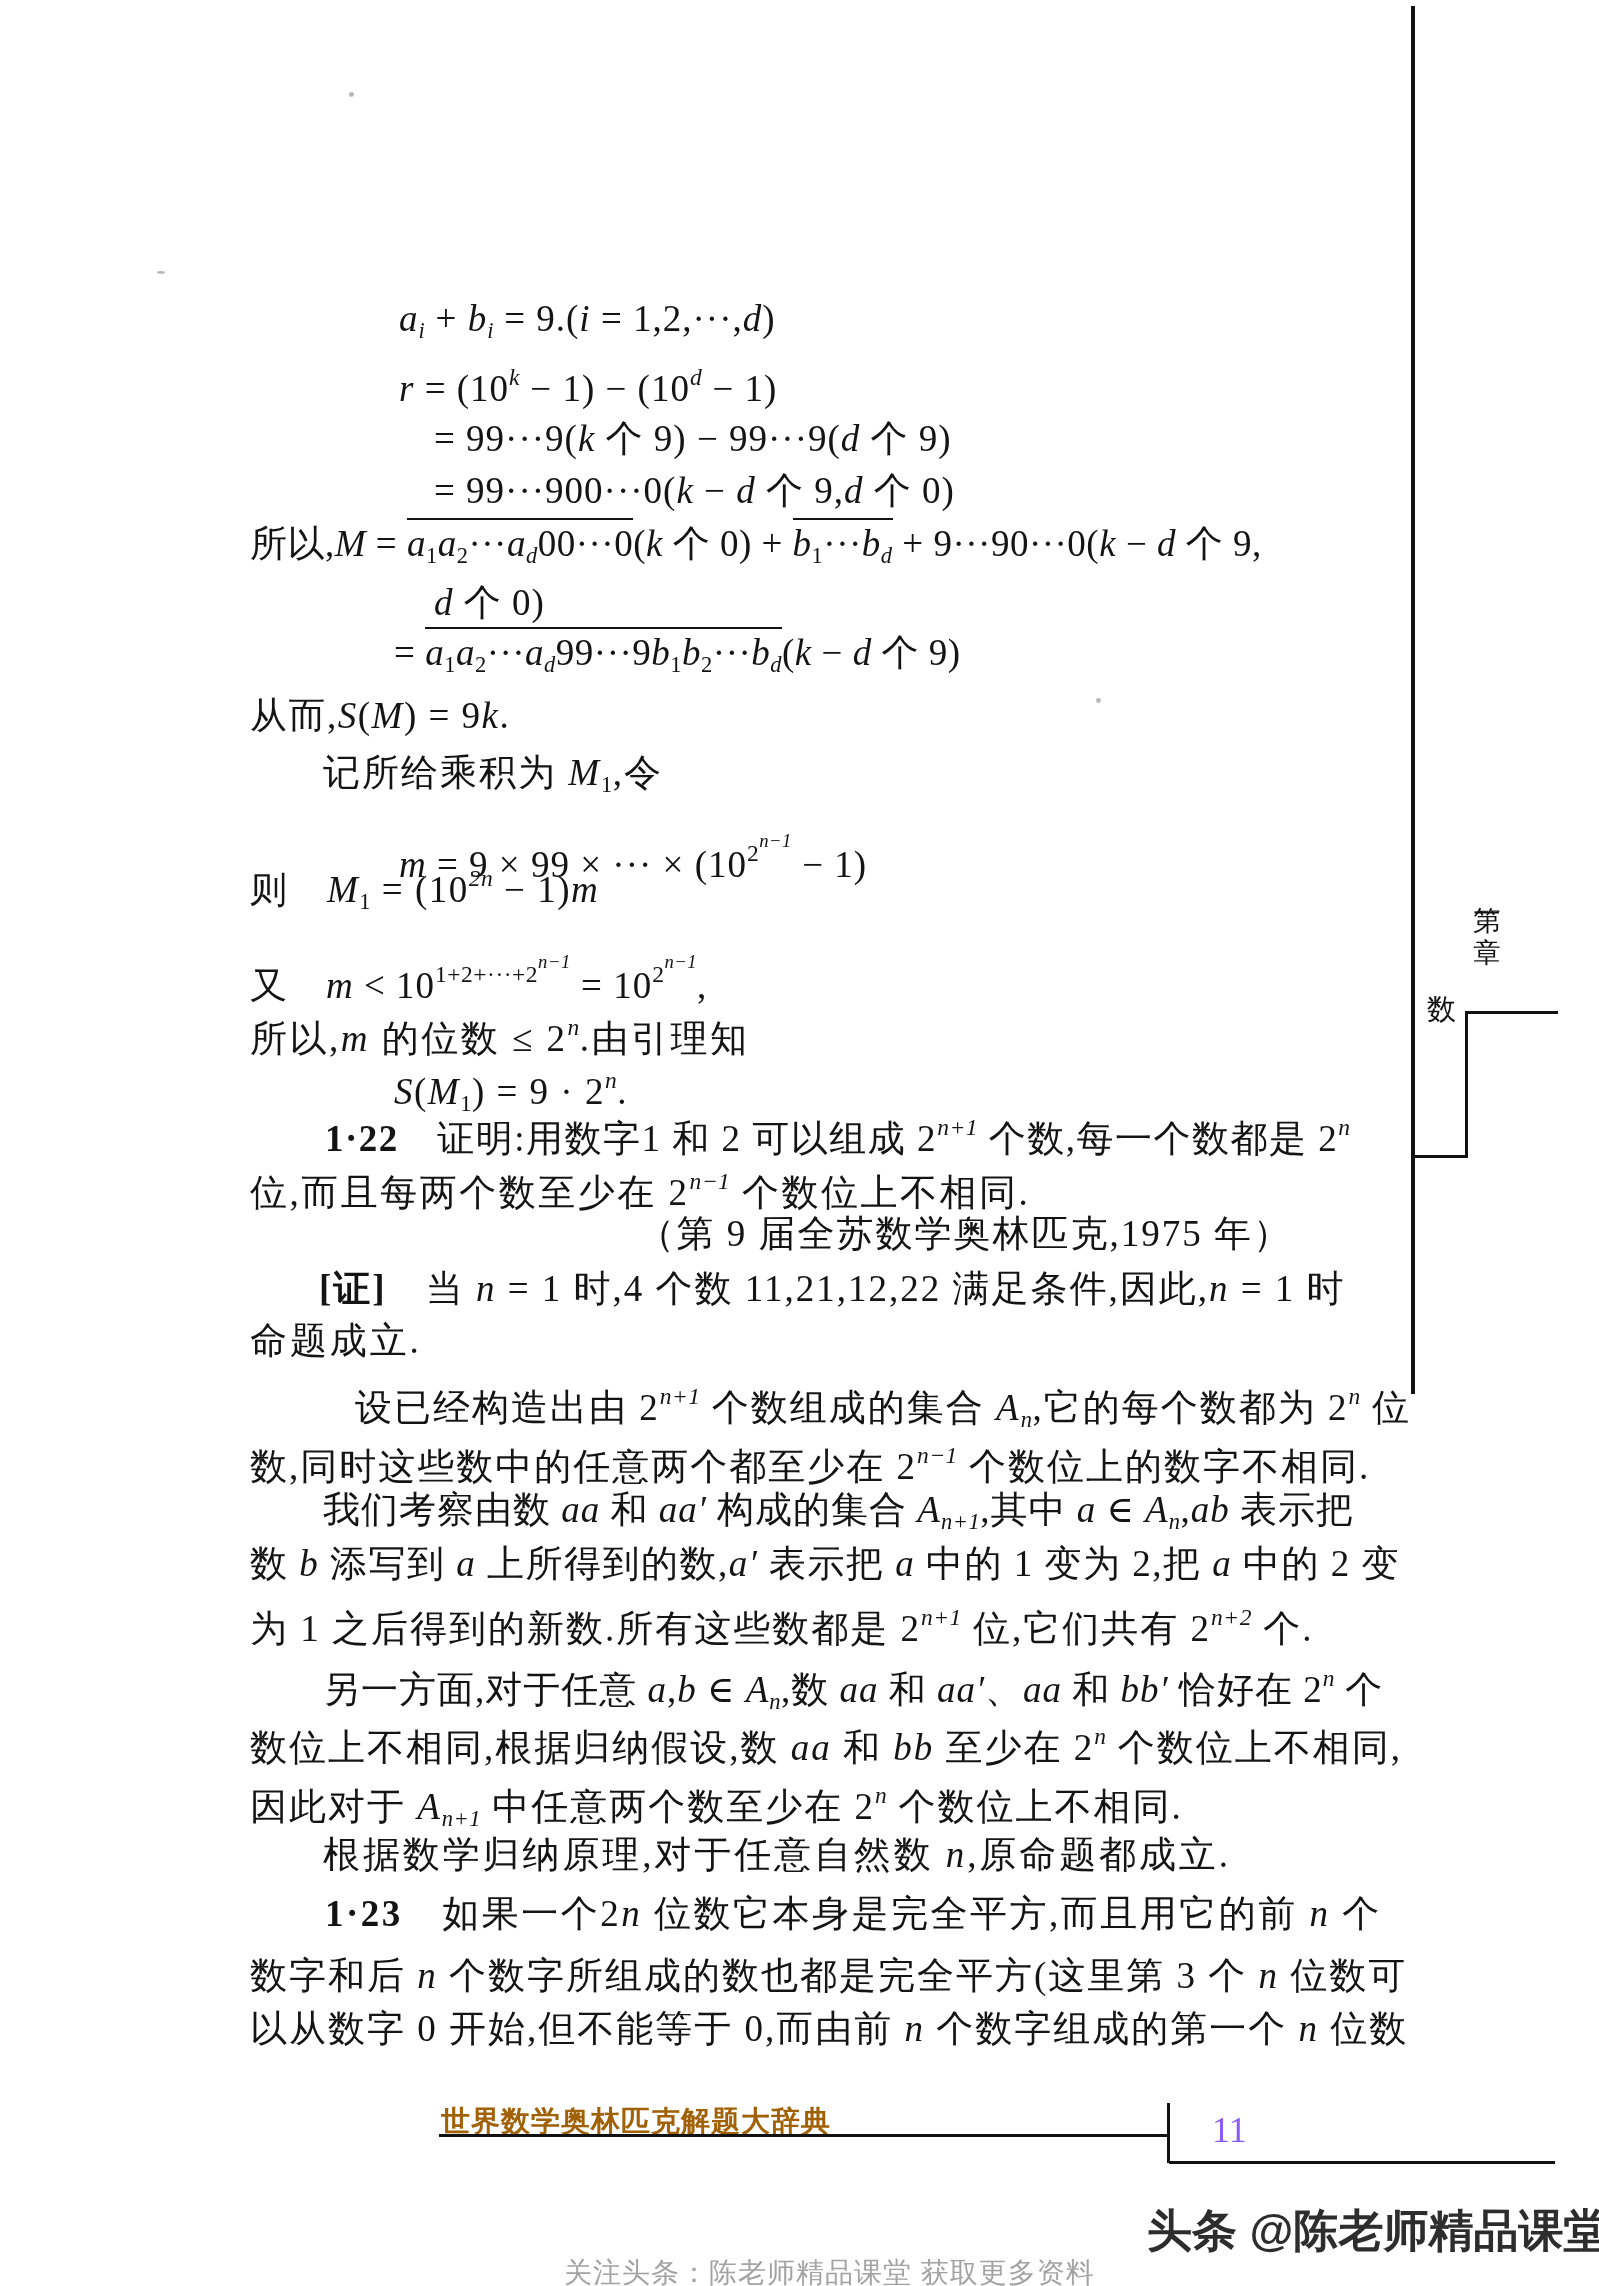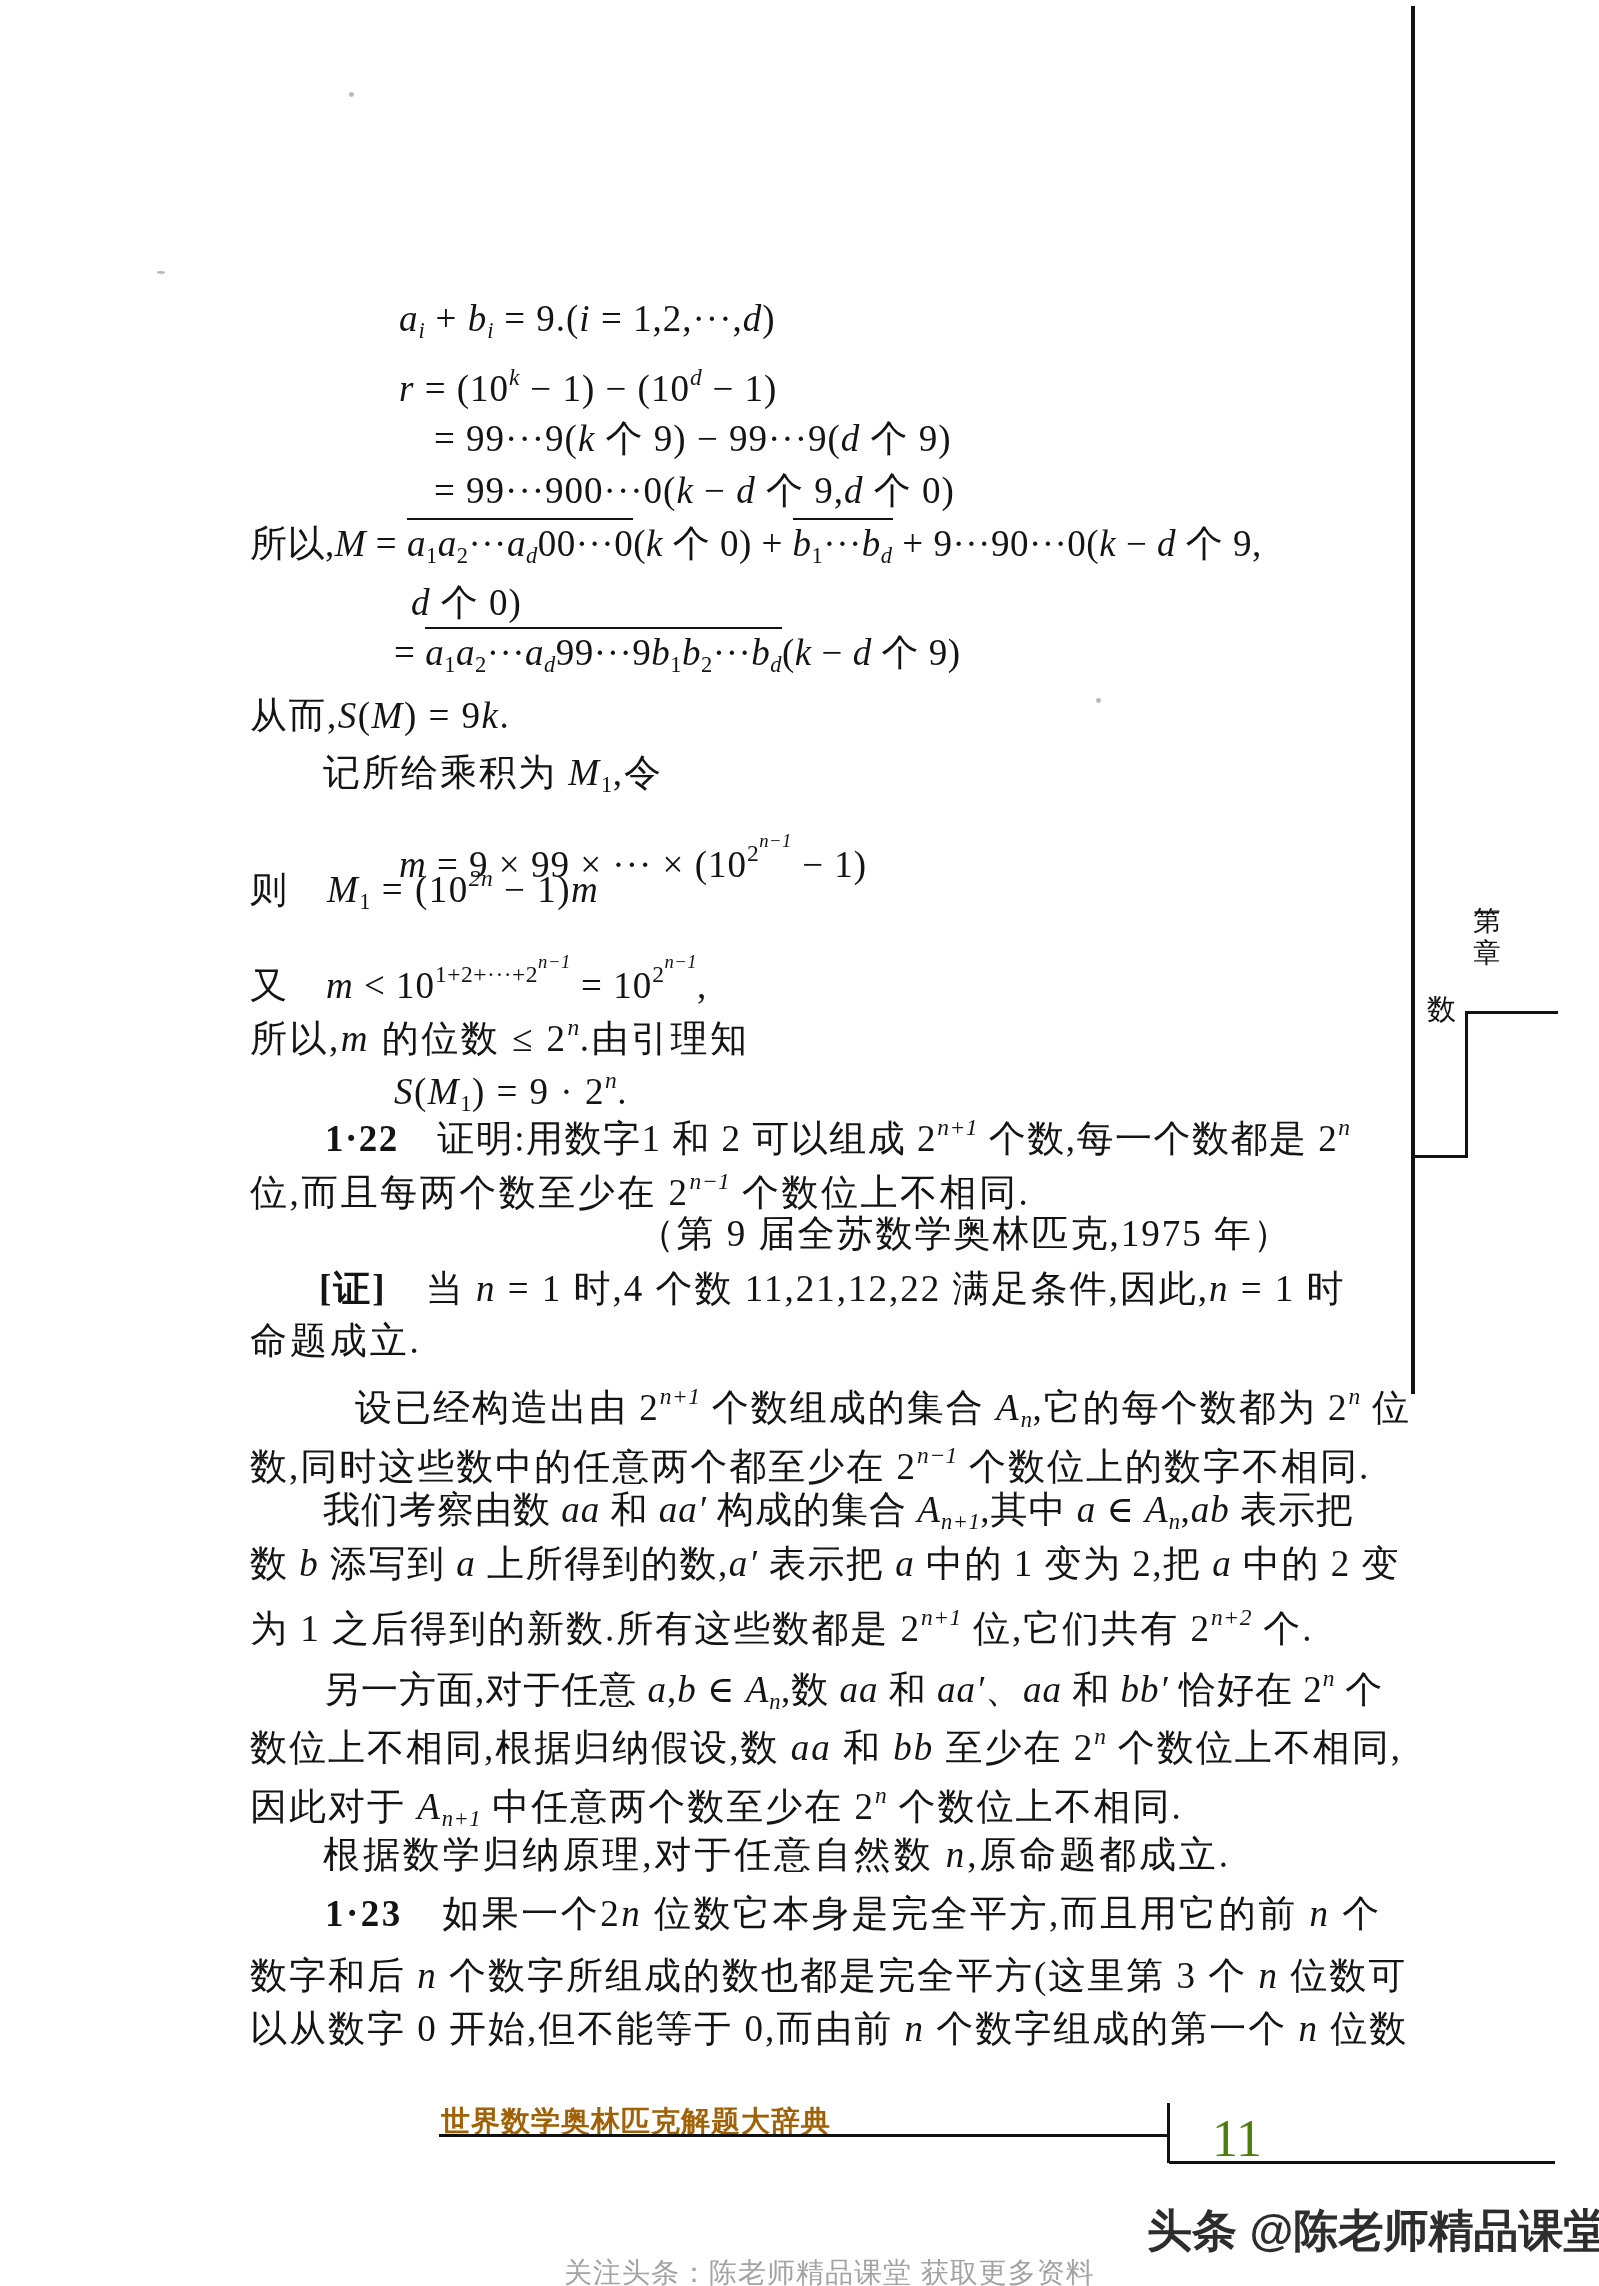--- a/index.html
+++ b/index.html
@@ -30,21 +30,21 @@
     text-orientation:upright; font-size:27.4px; letter-spacing:14.7px; color:#121212;
   }
   .chapter-section{position:absolute; left:1427px; top:990px; font-size:29px; color:#121212;}
   .br-h1{position:absolute; left:1467px; top:1011px; width:91px; height:2.9px; background:#121212;}
   .br-v {position:absolute; left:1465px; top:1011px; width:2.9px; height:147px; background:#121212;}
   .br-h2{position:absolute; left:1412px; top:1155px; width:56px; height:2.9px; background:#121212;}
   
   .f-title{position:absolute; left:441px; top:2102px; font-size:29px; font-weight:bold; letter-spacing:1px; color:#a16207;}
   .f-underline{position:absolute; left:439px; top:2134px; width:730px; height:2.9px; background:#111;}
   .f-tick{position:absolute; left:1167px; top:2103px; width:2.9px; height:60px; background:#111;}
-  .f-page{position:absolute; left:1212px; top:2109px; font-size:52px; color:#4d7c0f;}
+  .f-page{position:absolute; left:1212px; top:2109px; font-size:36px; color:#8b5cf6;}
   .f-line2{position:absolute; left:1169px; top:2161px; width:386px; height:2.9px; background:#111;}
   
   .watermark{
     position:absolute; left:1147px; top:2201px; font-size:45px; font-weight:800;
     font-family:"Liberation Sans","DejaVu Sans",sans-serif; color:#2d2d2d;
     letter-spacing:0px; white-space:nowrap;
     text-shadow:0 2px 0 rgba(255,255,255,.55), 0 -1px 0 rgba(255,255,255,.35);
   }
   .caption{
     position:absolute; left:564px; top:2254px; font-size:28px;
@@ -61,21 +61,21 @@
 <body>
 
 <div class="page">
 
   <div class="textblock">
       <div class="line" style="top: 292px; left: 399px; letter-spacing: 1px;"><span class="t-i">a</span><span class="t-sb it">i</span><span class="t-t"> + </span><span class="t-i">b</span><span class="t-sb it">i</span><span class="t-t"> = 9.(</span><span class="t-i">i</span><span class="t-t"> = 1,2,···,</span><span class="t-i">d</span><span class="t-t">)</span></div>
       <div class="line" style="top: 351px; left: 399px; letter-spacing: 1px;"><span class="t-i">r</span><span class="t-t"> = (10</span><span class="t-sp it">k</span><span class="t-t"> − 1) − (10</span><span class="t-sp it">d</span><span class="t-t"> − 1)</span></div>
       <div class="line" style="top: 412px; left: 434px; letter-spacing: 1px;"><span class="t-t">= 99···9(</span><span class="t-i">k</span><span class="t-t"> 个 9) − 99···9(</span><span class="t-i">d</span><span class="t-t"> 个 9)</span></div>
       <div class="line" style="top: 464px; left: 434px; letter-spacing: 1px;"><span class="t-t">= 99···900···0(</span><span class="t-i">k</span><span class="t-t"> − </span><span class="t-i">d</span><span class="t-t"> 个 9,</span><span class="t-i">d</span><span class="t-t"> 个 0)</span></div>
       <div class="line" style="top: 517px; left: 250px; letter-spacing: 0.5px;"><span class="t-t">所以,</span><span class="t-i">M</span><span class="t-t"> = </span><span class="t-ol"><span class="t-i">a</span><span class="t-sb">1</span><span class="t-i">a</span><span class="t-sb">2</span><span class="t-t">···</span><span class="t-i">a</span><span class="t-sb it">d</span><span class="t-t">00···0</span></span><span class="t-t">(</span><span class="t-i">k</span><span class="t-t"> 个 0) + </span><span class="t-ol"><span class="t-i">b</span><span class="t-sb">1</span><span class="t-t">···</span><span class="t-i">b</span><span class="t-sb it">d</span></span><span class="t-t"> + 9···90···0(</span><span class="t-i">k</span><span class="t-t"> − </span><span class="t-i">d</span><span class="t-t"> 个 9,</span></div>
-      <div class="line" style="top: 576px; left: 411px; letter-spacing: 1px;"><span class="t-i">d</span><span class="t-t"> 个 0)</span></div>
+      <div class="line" style="top: 576px; left: 434px; letter-spacing: 1px;"><span class="t-i">d</span><span class="t-t"> 个 0)</span></div>
       <div class="line" style="top: 626px; left: 394px; letter-spacing: 0.5px;"><span class="t-t">= </span><span class="t-ol"><span class="t-i">a</span><span class="t-sb">1</span><span class="t-i">a</span><span class="t-sb">2</span><span class="t-t">···</span><span class="t-i">a</span><span class="t-sb it">d</span><span class="t-t">99···9</span><span class="t-i">b</span><span class="t-sb">1</span><span class="t-i">b</span><span class="t-sb">2</span><span class="t-t">···</span><span class="t-i">b</span><span class="t-sb it">d</span></span><span class="t-t">(</span><span class="t-i">k</span><span class="t-t"> − </span><span class="t-i">d</span><span class="t-t"> 个 9)</span></div>
       <div class="line" style="top: 689px; left: 250px; letter-spacing: 1.5px;"><span class="t-t">从而,</span><span class="t-i">S</span><span class="t-t">(</span><span class="t-i">M</span><span class="t-t">) = 9</span><span class="t-i">k</span><span class="t-t">.</span></div>
       <div class="line" style="top: 746px; left: 323px; letter-spacing: 2px;"><span class="t-t">记所给乘积为 </span><span class="t-i">M</span><span class="t-sb">1</span><span class="t-t">,令</span></div>
       <div class="line" style="top: 814px; left: 399px; letter-spacing: 1px;"><span class="t-i">m</span><span class="t-t"> = 9 × 99 × ··· × (10</span><span class="t-sp">2</span><span class="t-sp2 it">n−1</span><span class="t-t"> − 1)</span></div>
       <div class="line" style="top: 852px; left: 250px; letter-spacing: 1.5px;"><span class="t-t">则　</span><span class="t-i">M</span><span class="t-sb">1</span><span class="t-t"> = (10</span><span class="t-sp it">2n</span><span class="t-t"> − 1)</span><span class="t-i">m</span></div>
       <div class="line" style="top: 935px; left: 250px; letter-spacing: 1px;"><span class="t-t">又　</span><span class="t-i">m</span><span class="t-t"> &lt; 10</span><span class="t-sp">1+2+···+2</span><span class="t-sp2 it">n−1</span><span class="t-t"> = 10</span><span class="t-sp">2</span><span class="t-sp2 it">n−1</span><span class="t-t">,</span></div>
       <div class="line" style="top: 1001px; left: 250px; letter-spacing: 2.5px;"><span class="t-t">所以,</span><span class="t-i">m</span><span class="t-t"> 的位数 ≤ 2</span><span class="t-sp it">n</span><span class="t-t">.由引理知</span></div>
       <div class="line" style="top: 1054px; left: 394px; letter-spacing: 1.5px;"><span class="t-i">S</span><span class="t-t">(</span><span class="t-i">M</span><span class="t-sb">1</span><span class="t-t">) = 9 · 2</span><span class="t-sp it">n</span><span class="t-t">.</span></div>
       <div class="line" style="top: 1101px; left: 325px; letter-spacing: 1.5px;"><span class="t-b">1·22</span><span class="t-t">　证明:用数字1 和 2 可以组成 2</span><span class="t-sp it">n+1</span><span class="t-t"> 个数,每一个数都是 2</span><span class="t-sp it">n</span></div>
       <div class="line" style="top: 1155px; left: 250px; letter-spacing: 2.5px;"><span class="t-t">位,而且每两个数至少在 2</span><span class="t-sp it">n−1</span><span class="t-t"> 个数位上不相同.</span></div>

